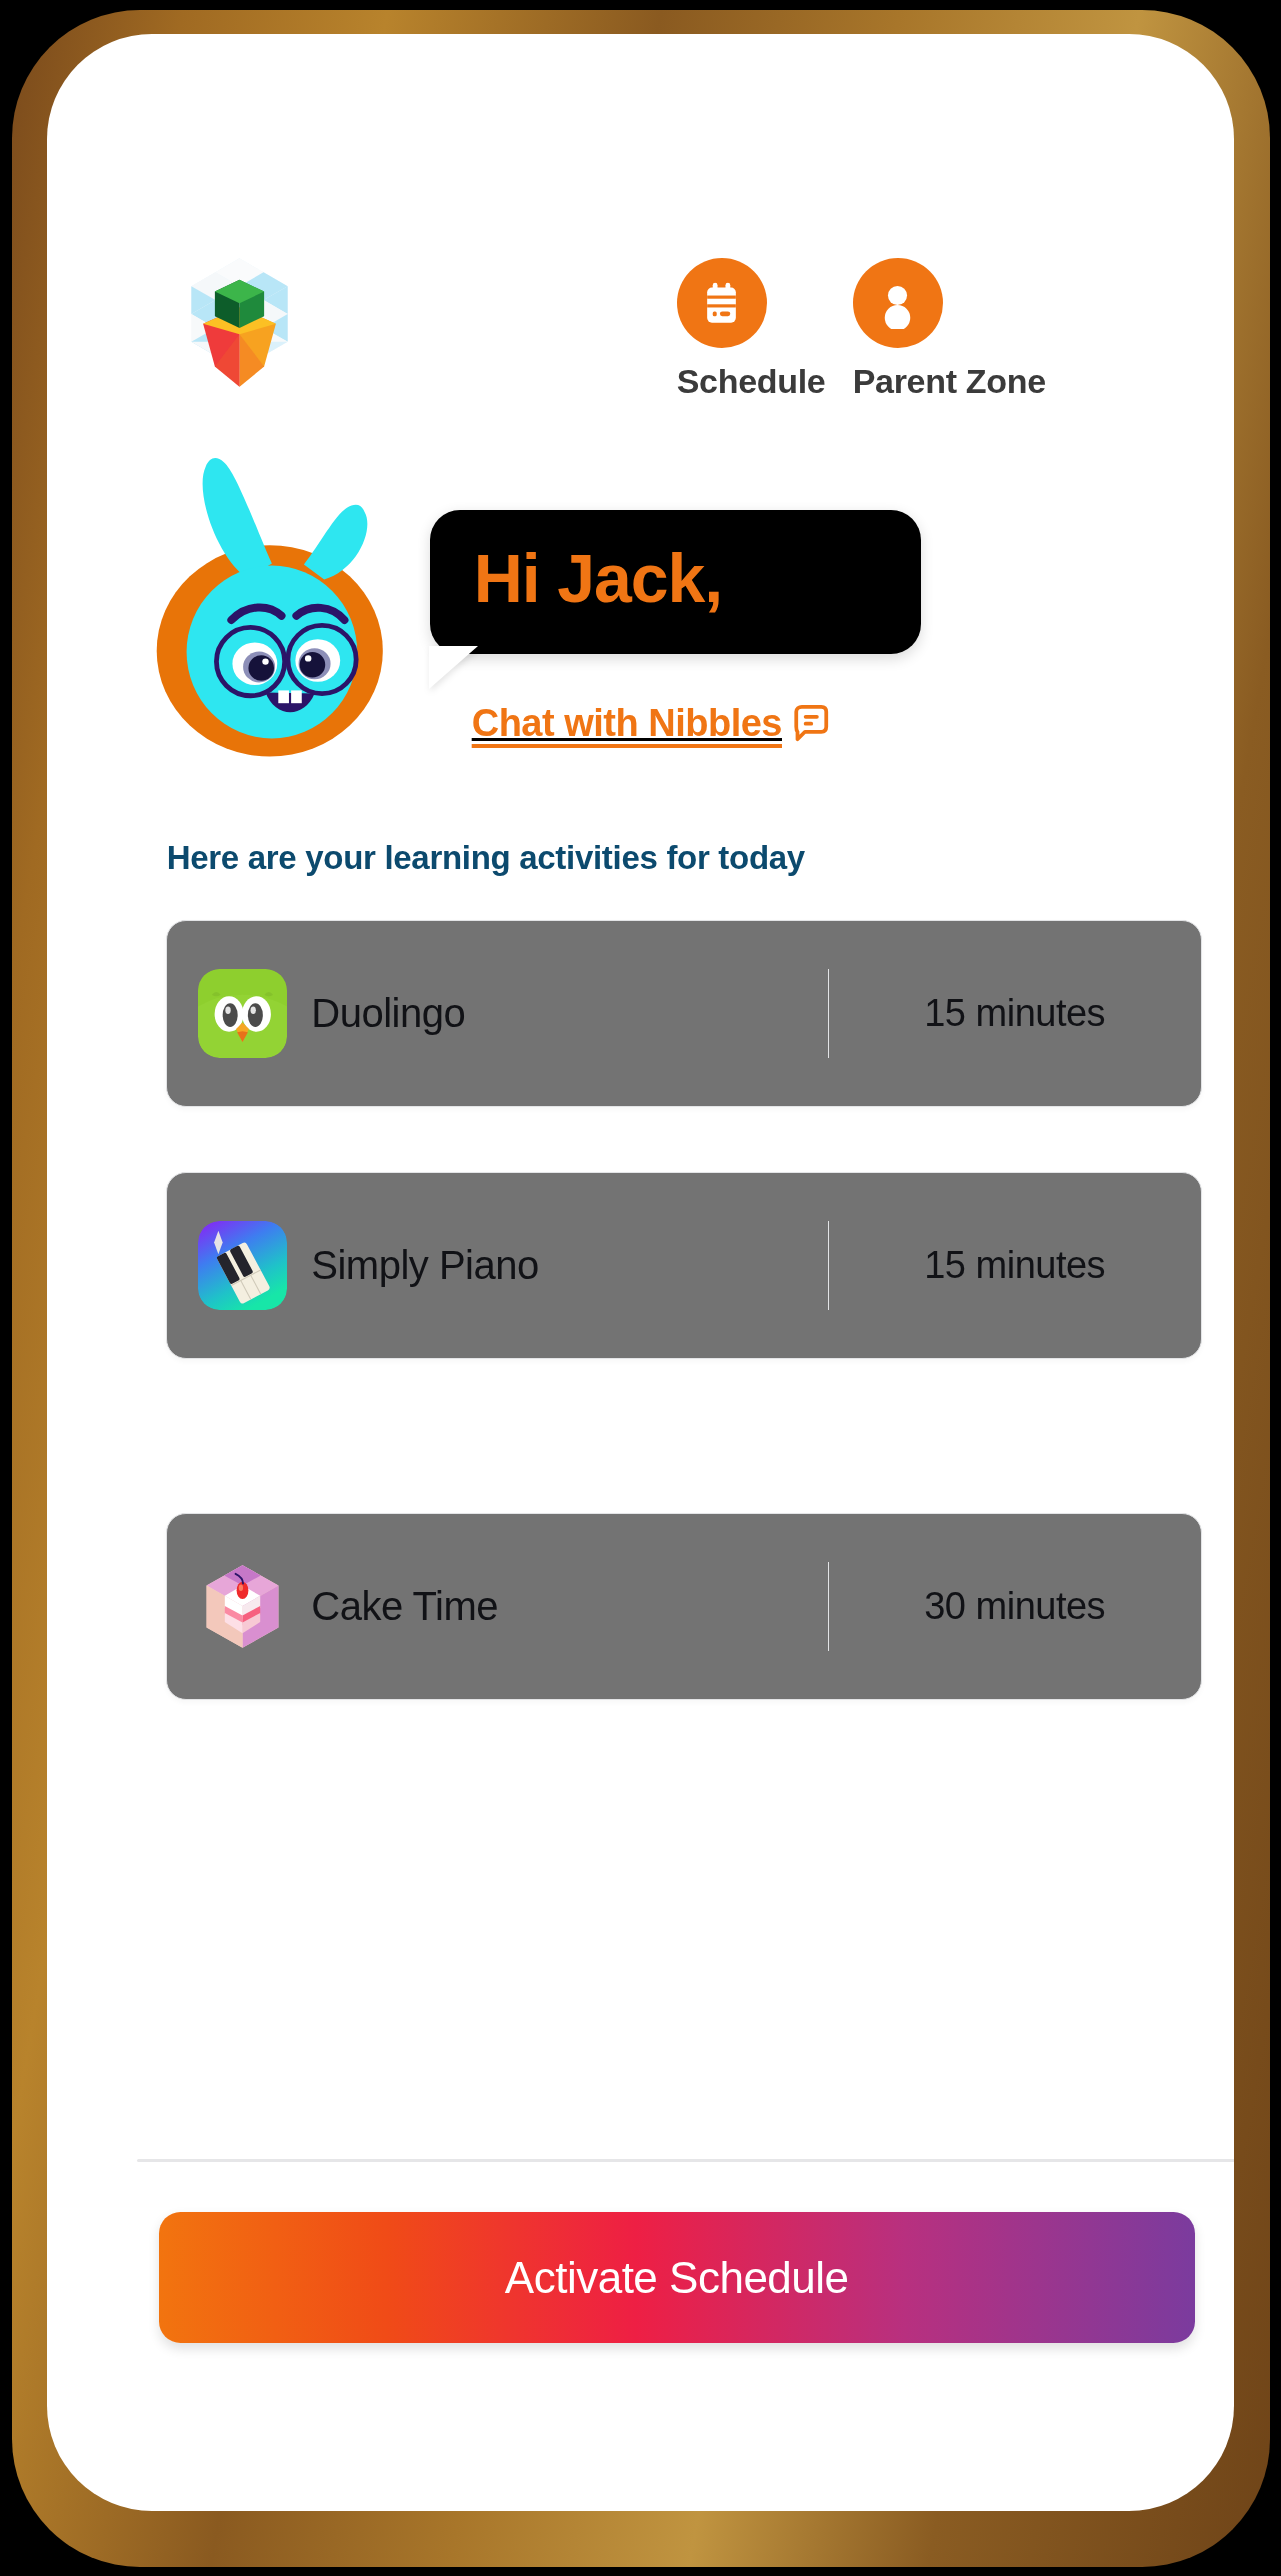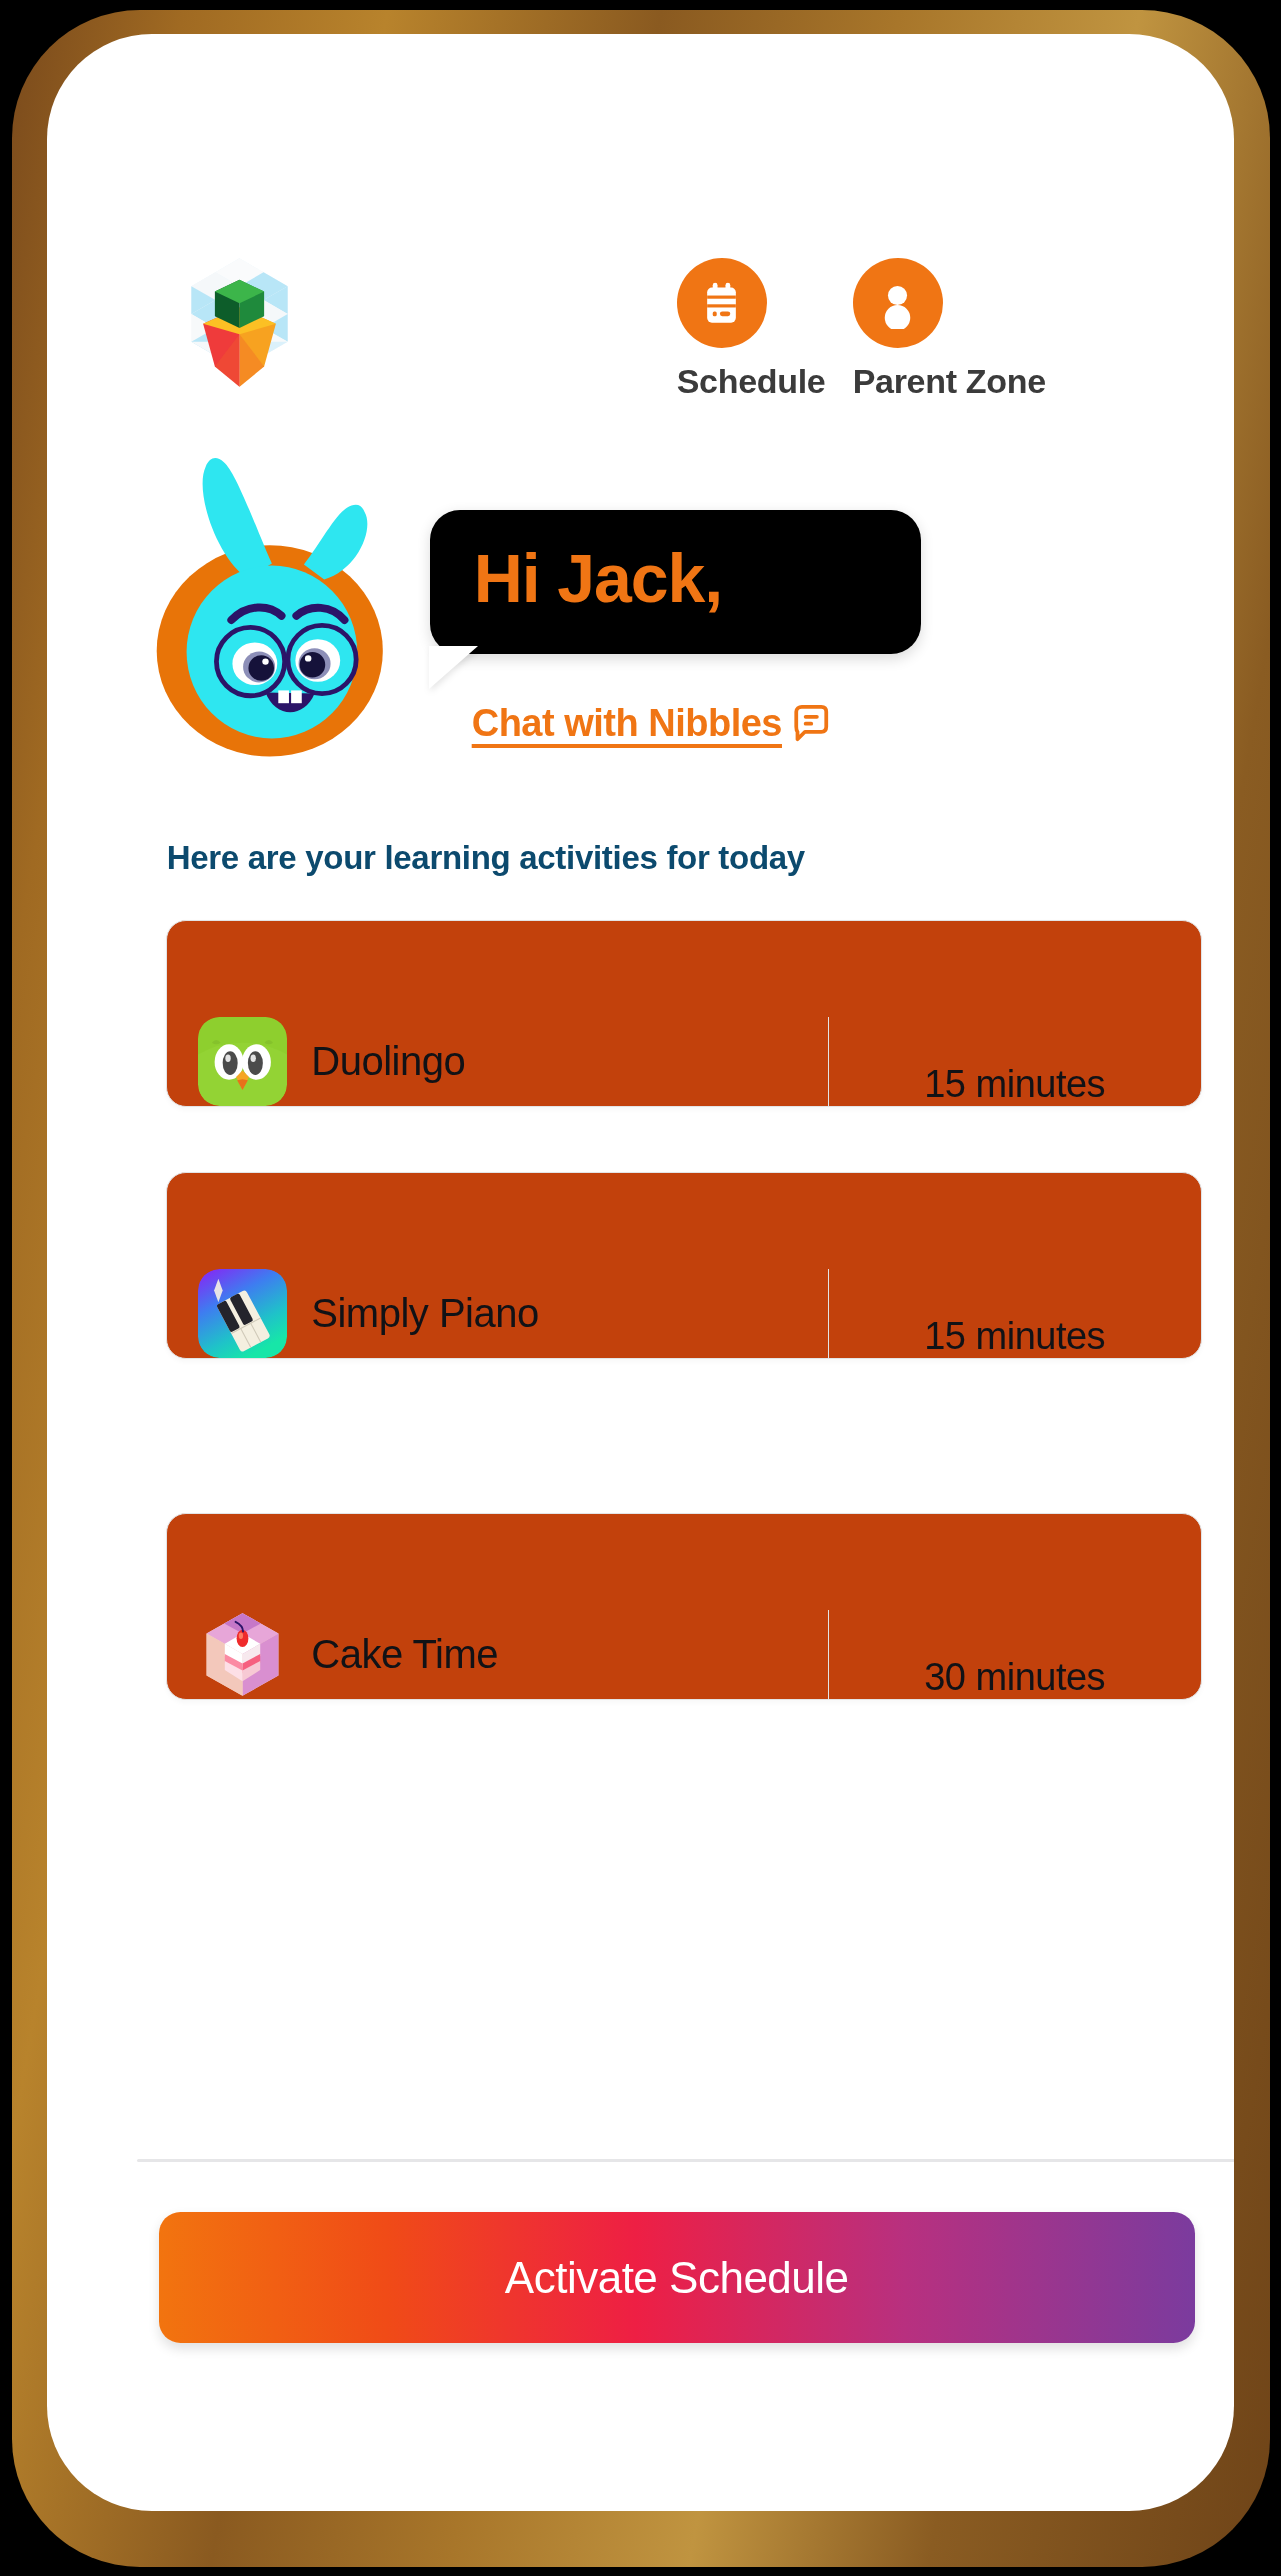--- a/index.html
+++ b/index.html
@@ -140,20 +140,21 @@
   }
 
   #chat-link-row {
     position: absolute;
     left: 425px;
     top: 668px;
     display: flex;
     align-items: center;
     gap: 8px;
     cursor: pointer;
+    text-decoration: underline;
   }
   #chat-link-label {
     font-size: 38px;
     font-weight: 800;
     color: #f07514;
     letter-spacing: -0.5px;
     text-decoration: underline;
     text-underline-offset: 7.5px;
     text-decoration-thickness: 3.7px;
   }
@@ -170,25 +171,25 @@
   }
   #heading-learning { top: 805px; }
   #heading-freetime { top: 1397px; }
 
   
   .activity-card {
     position: absolute;
     left: 119px;
     width: 1036px;
     height: 187px;
-    background: #c2410c;
+    background: #737373;
     border: 1.6px solid #e3e4e6;
     border-radius: 20px;
     display: flex;
-    align-items: flex-end;
+    align-items: center;
     box-shadow: 0 2.1px 5.3px rgba(0,0,0,.03);
   }
   #card-duolingo   { top: 886px; }
   #card-simplypiano{ top: 1138px; }
   #card-caketime   { top: 1479px; }
 
   .card-left {
     flex: 0 0 662px;
     display: flex;
     align-items: center;

